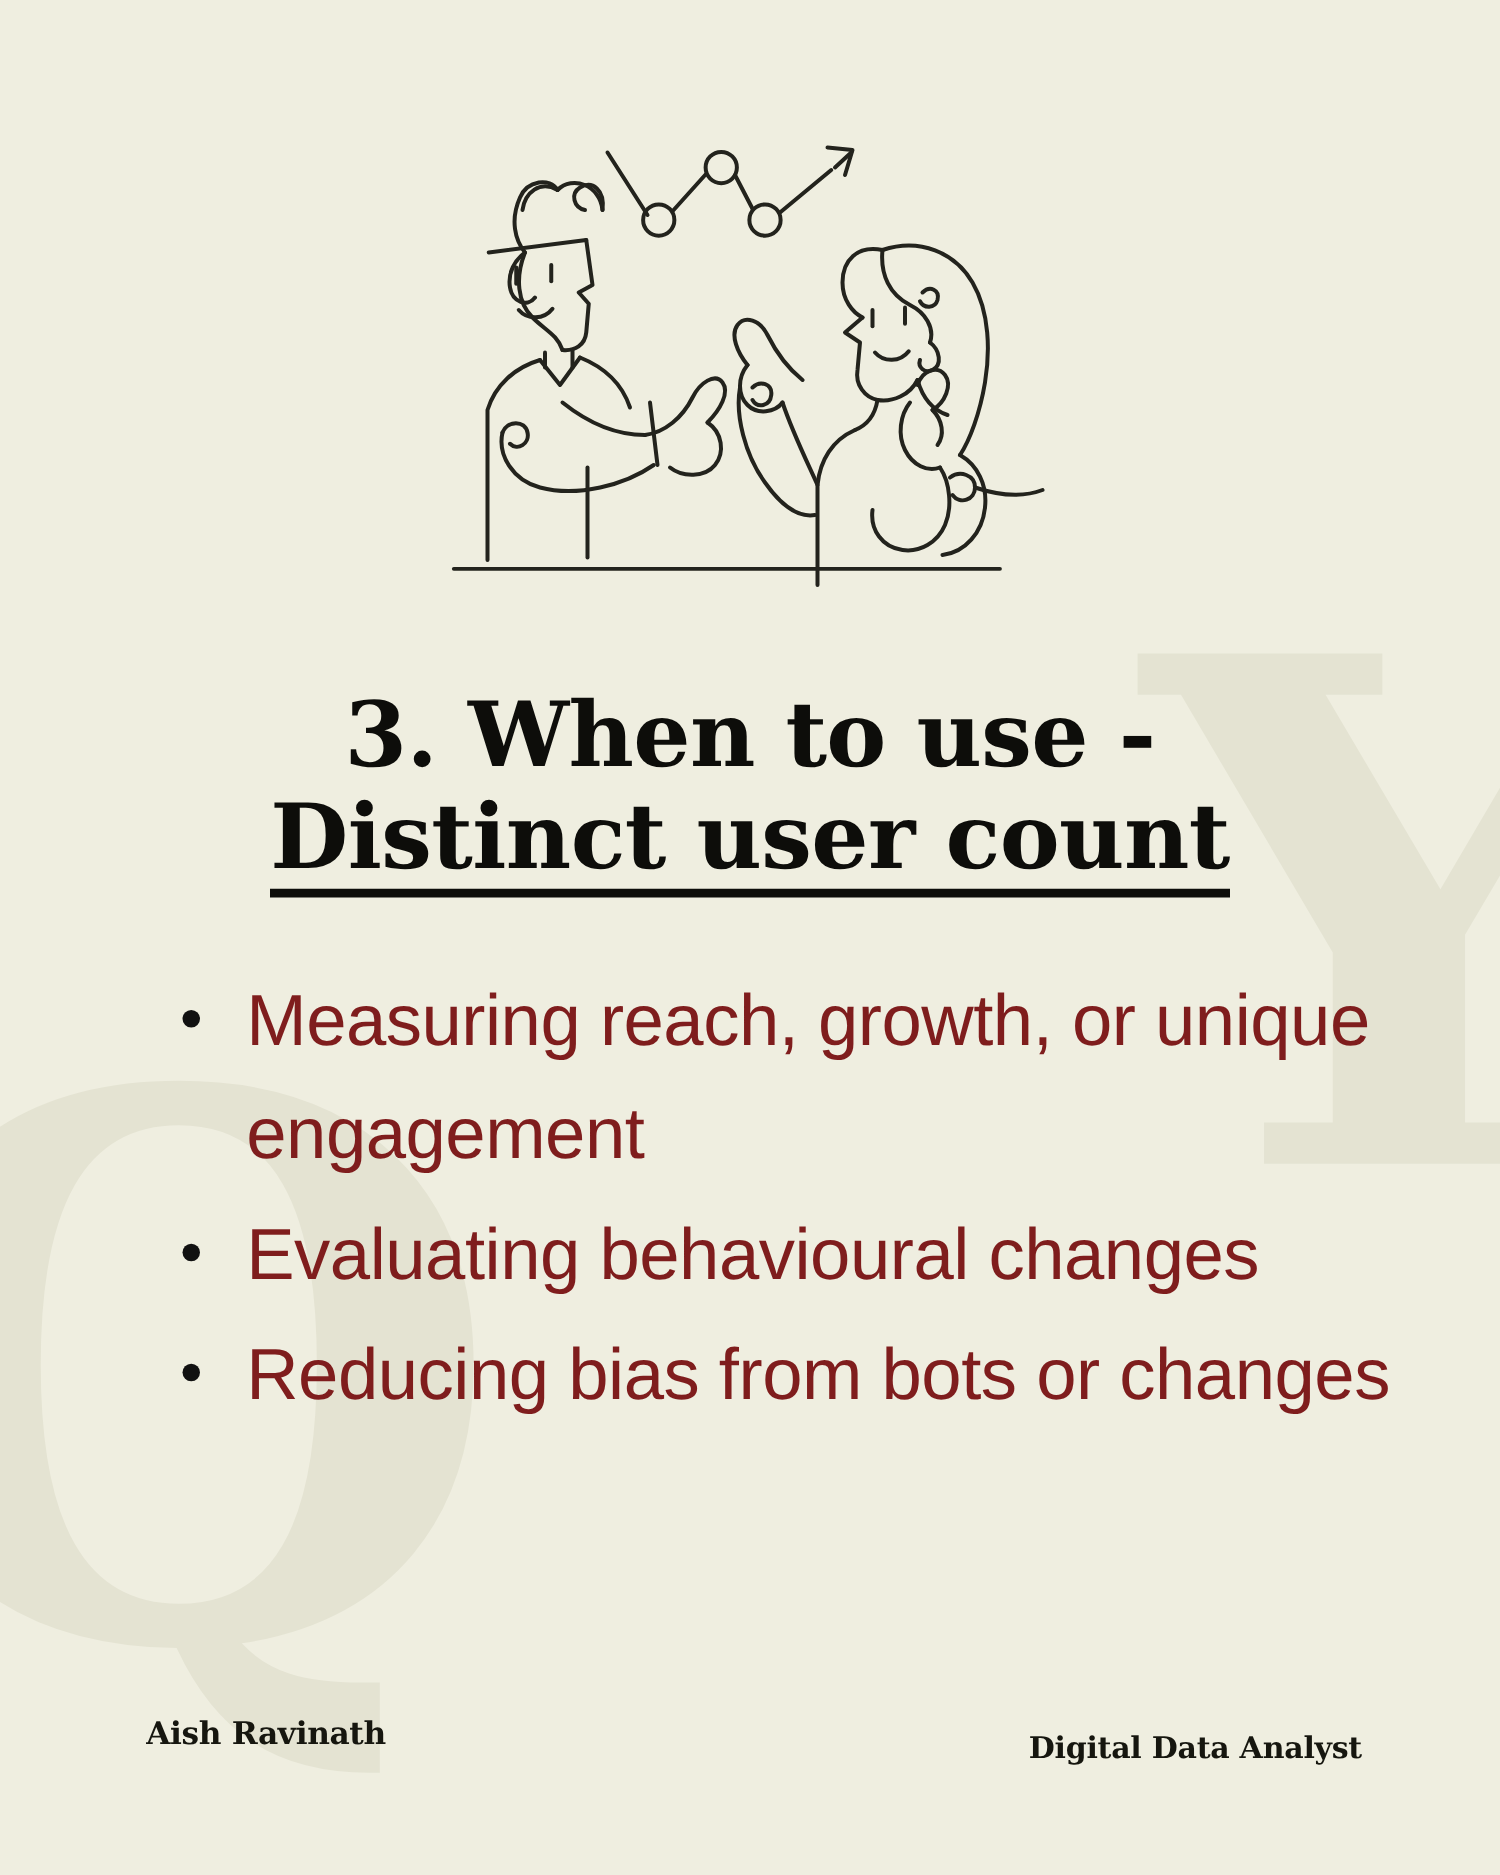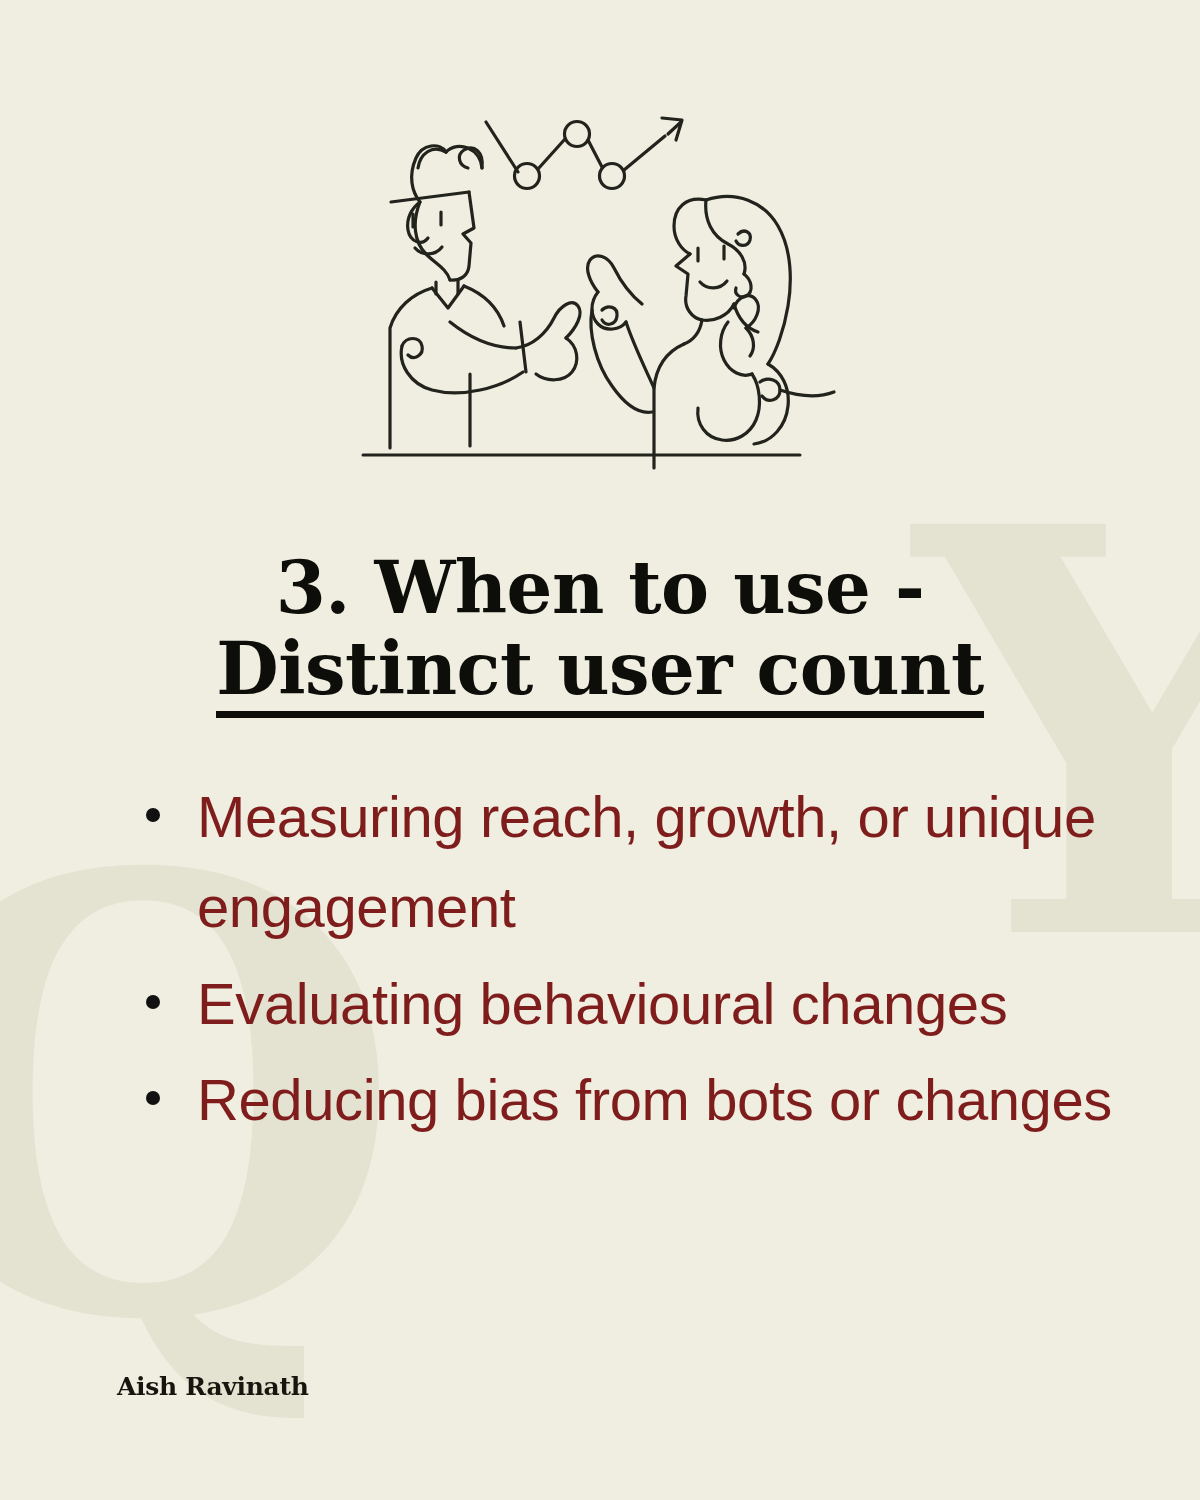--- a/index.html
+++ b/index.html
@@ -274,14 +274,15 @@
       <span class="bullet-dot"></span>
       <span>Evaluating behavioural changes</span>
     </li>
     <li class="bullet-item">
       <span class="bullet-dot"></span>
       <span>Reducing bias from bots or changes</span>
     </li>
   </ul>
 
   <div class="footer-left">Aish Ravinath</div>
+  <div class="footer-right">Digital Data Analyst</div>
 
 </div>
 
 </body></html>

